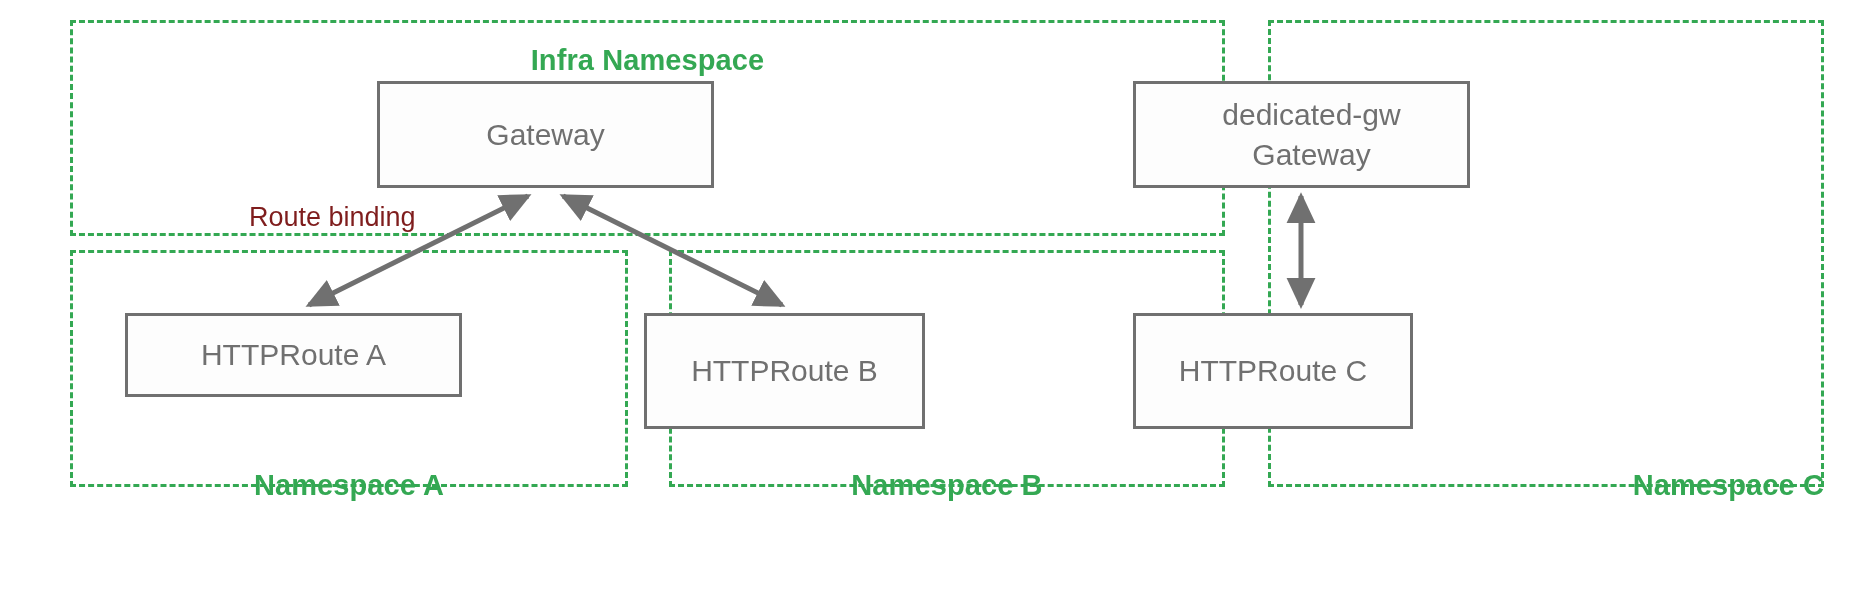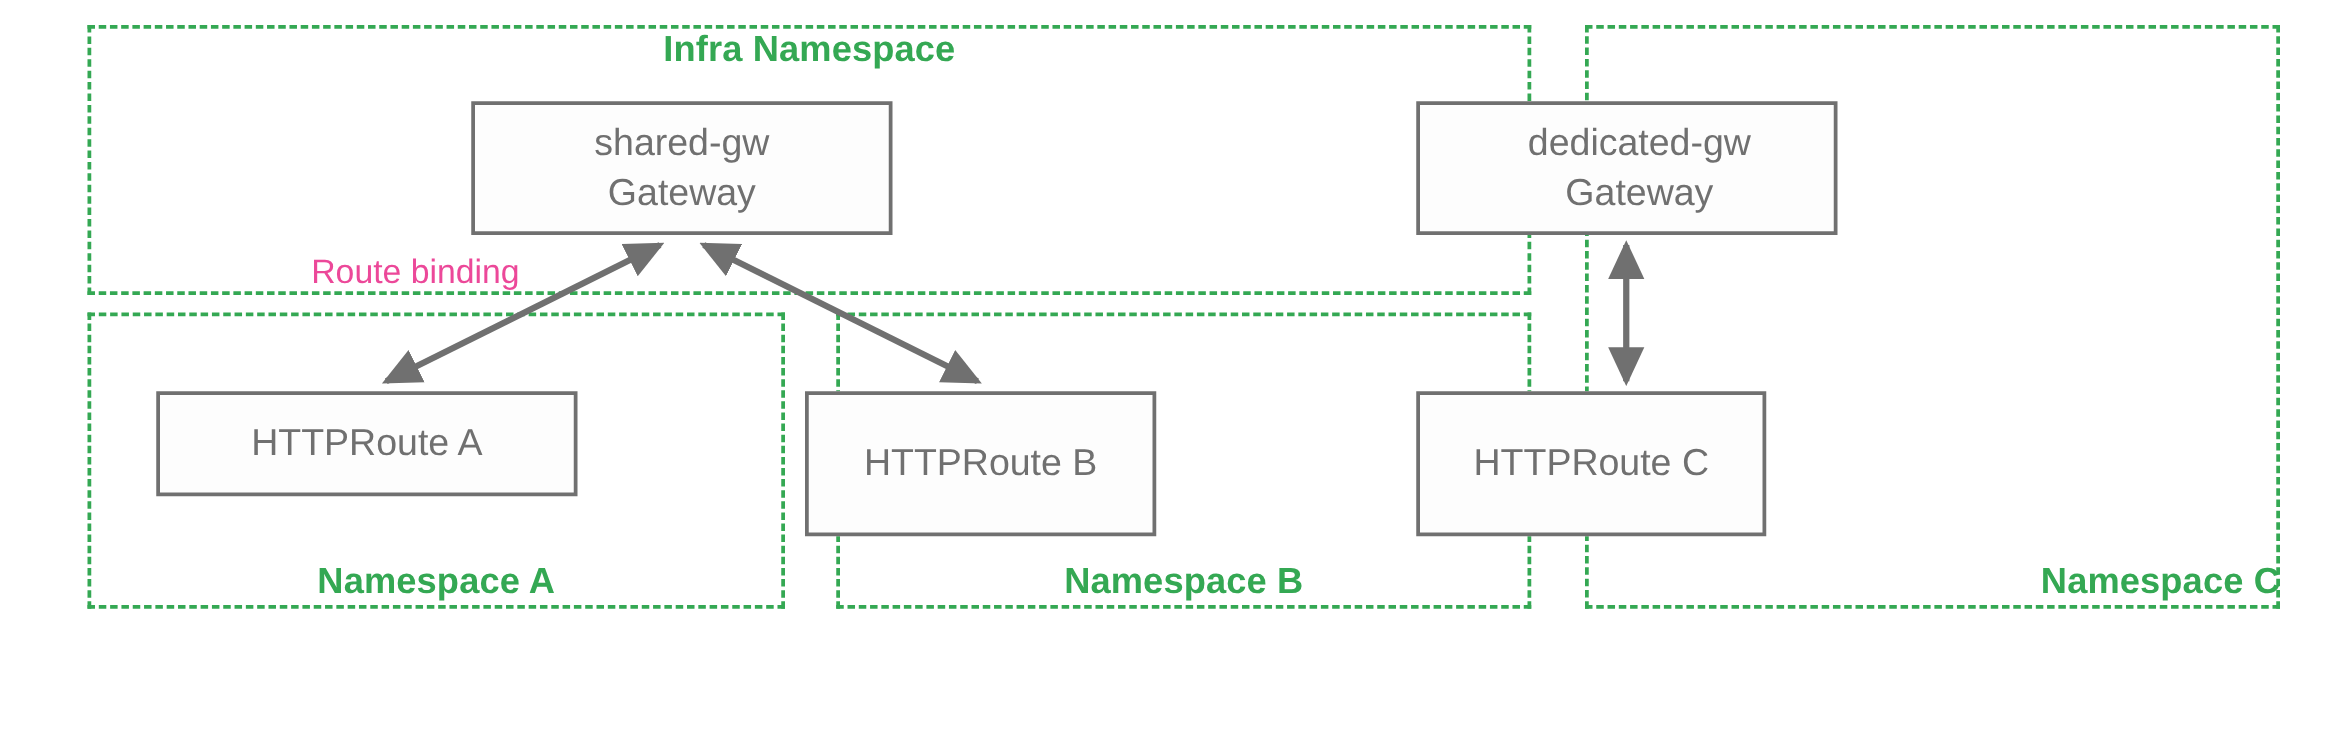--- a/index.html
+++ b/index.html
@@ -34,20 +34,21 @@
     background: transparent;
   }
   .ns-label {
     position: absolute;
     color: #34a853;
     font-weight: bold;
     font-size: 29px;
     letter-spacing: 0.1px;
     white-space: nowrap;
     text-align: center;
+    margin-top: 20px;
   }
 
   #ns-infra   { left: 70px;   top: 20px;  width: 1155px; height: 216px; }
   #ns-a       { left: 70px;   top: 250px; width: 558px;  height: 237px; }
   #ns-b       { left: 669px;  top: 250px; width: 556px;  height: 237px; }
   #ns-c       { left: 1268px; top: 20px;  width: 556px;  height: 467px; }
 
   #label-infra { left: 70px;   top: 24px;  width: 1155px; }
   #label-a     { left: 70px;   top: 449px; width: 558px;  }
   #label-b     { left: 669px;  top: 449px; width: 556px;  }
@@ -72,21 +73,21 @@
 
   #node-shared-gw    { left: 377px;  top: 81px;  width: 337px; height: 107px; }
   #node-dedicated-gw { left: 1133px; top: 81px;  width: 337px; height: 107px; padding-left: 20px; }
   #node-route-a      { left: 125px;  top: 313px; width: 337px; height: 84px; }
   #node-route-b      { left: 644px;  top: 313px; width: 281px; height: 116px; }
   #node-route-c      { left: 1133px; top: 313px; width: 280px; height: 116px; }
 
   
   .edge-label {
     position: absolute;
-    color: #ec4899;
+    color: #7f1d1d;
     font-size: 27px;
     white-space: nowrap;
   }
   #label-route-binding { left: 249px; top: 202px; }
 </style>
 </head>
 <body>
 
 <div id="canvas">
 
@@ -119,21 +120,20 @@
 
       dedicated-gw Gateway --&gt;
     <g>
       <line x1="1301" y1="305" x2="1301" y2="196" stroke="#707070" stroke-width="5" marker-start="url(#arrow-end)" marker-end="url(#arrow-end)"></line>
     </g>
   </svg>
 
   <div class="edge-label" id="label-route-binding">Route binding</div>
 
   <div class="node" id="node-shared-gw">
-    <span class="ln">shared-gw</span>
     <span class="ln">Gateway</span>
   </div>
 
   <div class="node" id="node-dedicated-gw">
     <span class="ln">dedicated-gw</span>
     <span class="ln">Gateway</span>
   </div>
 
   <div class="node" id="node-route-a">
     <span class="ln">HTTPRoute A</span>

